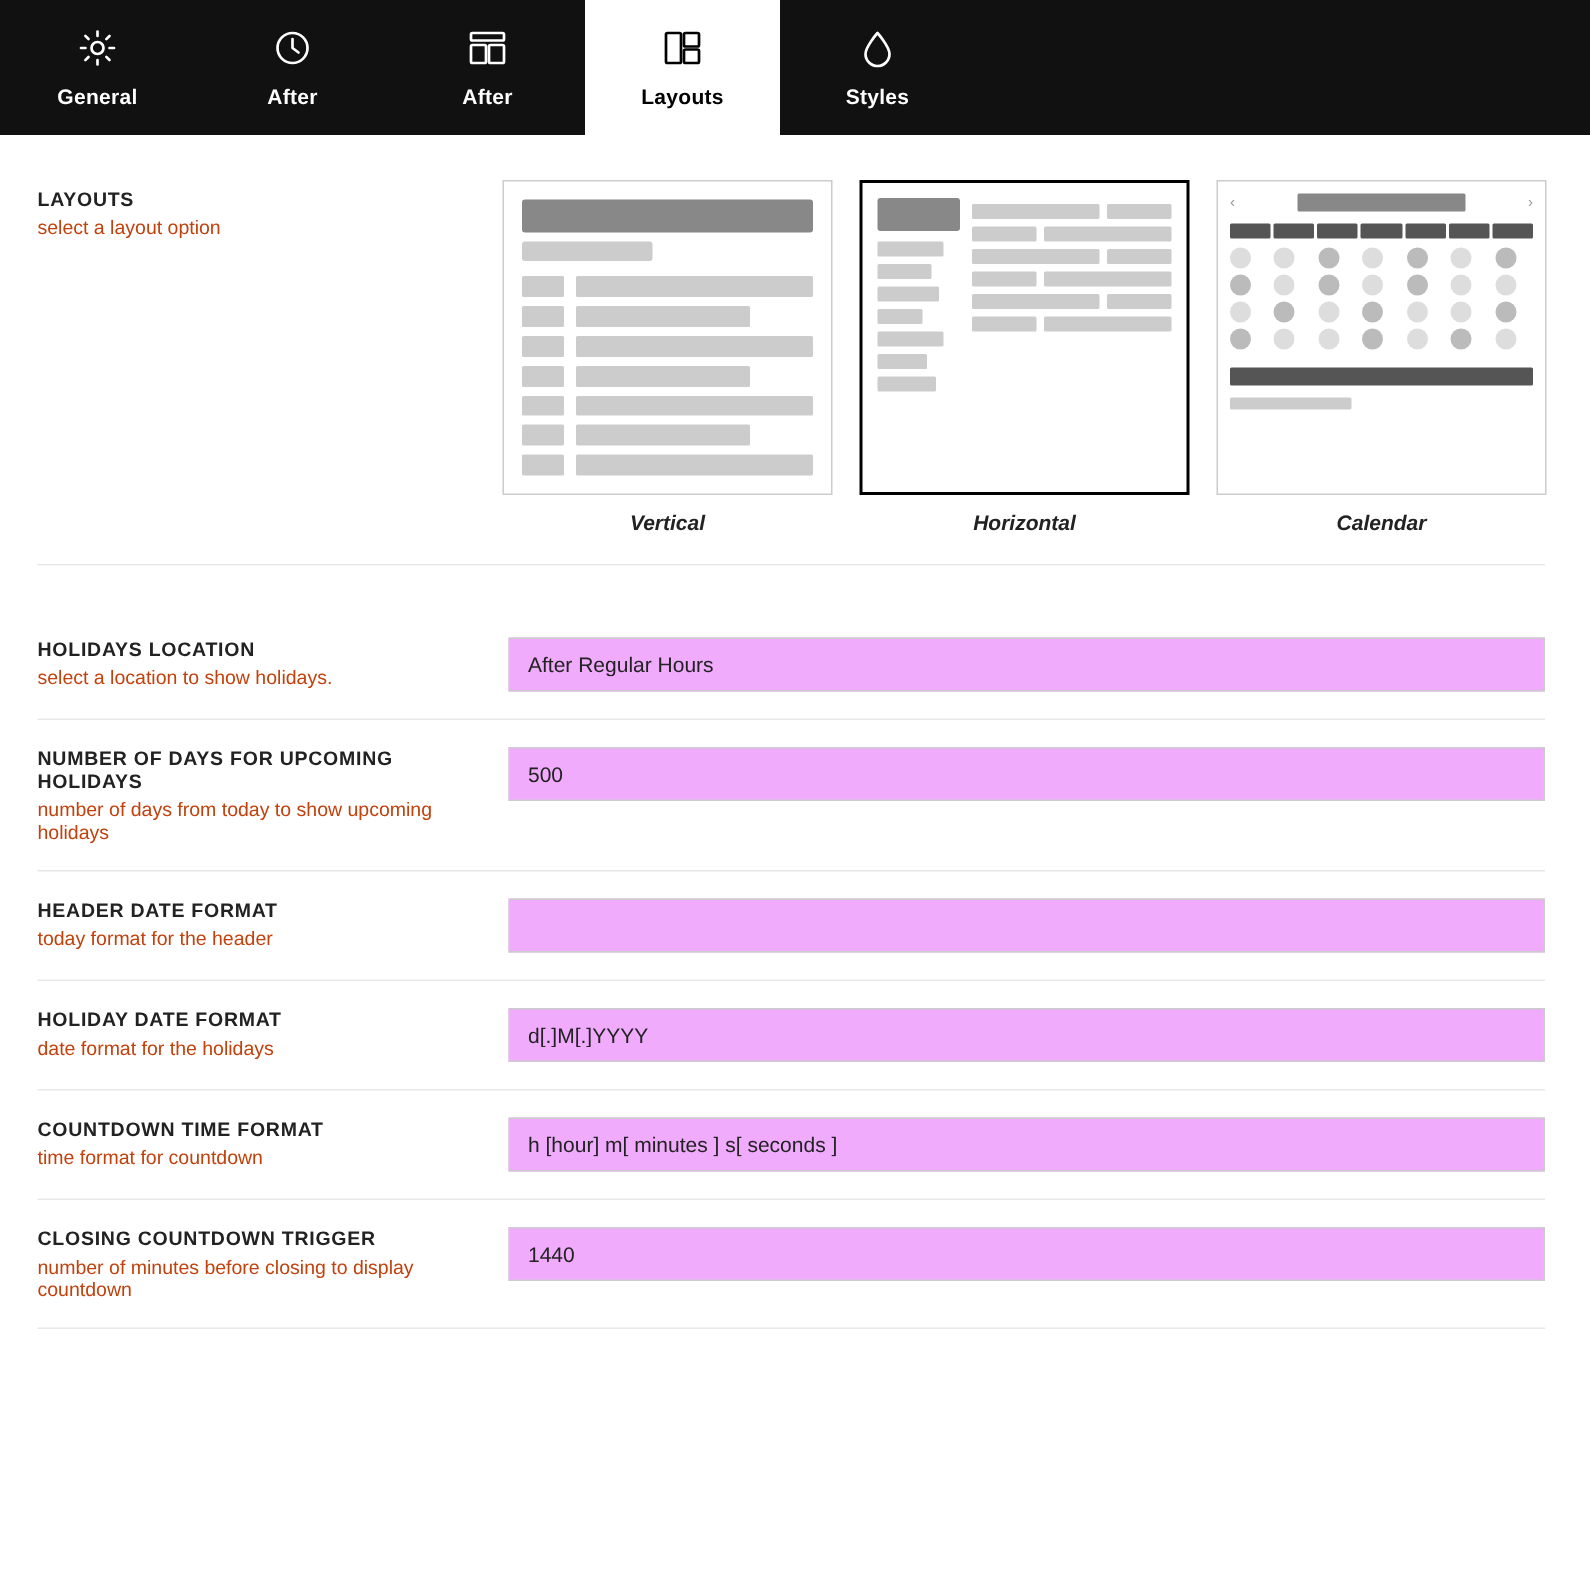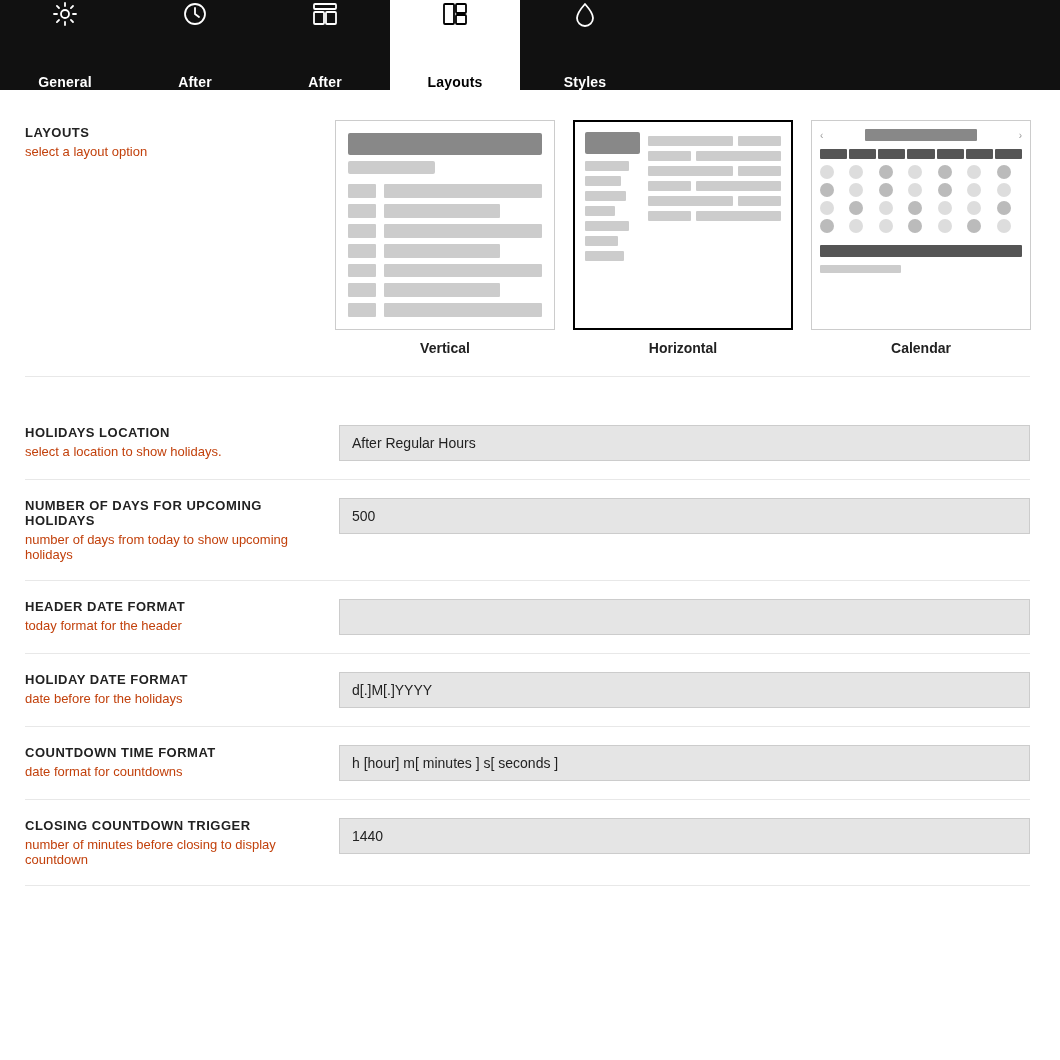--- a/index.html
+++ b/index.html
@@ -9,21 +9,21 @@
     .top-nav {
       display: flex;
       background: #111;
       height: 90px;
       align-items: stretch;
     }
     .nav-item {
       display: flex;
       flex-direction: column;
       align-items: center;
-      justify-content: space-between;
+      justify-content: center;
       color: #fff;
       padding: 0 30px;
       cursor: pointer;
       gap: 6px;
       min-width: 130px;
       border-right: none;
     }
     .nav-item.active {
       background: #fff;
       color: #000;
@@ -93,20 +93,21 @@
       justify-content: flex-start;
     }
     .layout-card-img.selected {
       border: 2.5px solid #000;
     }
     .layout-card-name {
       margin-top: 10px;
       font-size: 14px;
       font-weight: 600;
       color: #222;
+      font-style: italic;
     }
 
     
     .vertical-preview {
       width: 100%;
       height: 100%;
       padding: 12px;
       display: flex;
       flex-direction: column;
       gap: 6px;
@@ -267,21 +268,21 @@
     .form-right {
       flex: 1;
     }
     .form-input {
       width: 100%;
       border: 1px solid #ccc;
       padding: 9px 12px;
       font-size: 14px;
       color: #222;
       outline: none;
-      background: #e5e5e5;
+      background: #f0abfc;
     }
 
     
     .icon-svg {
       width: 28px;
       height: 28px;
       fill: none;
       stroke: currentColor;
       stroke-width: 1.8;
     }
@@ -516,31 +517,31 @@
         <div class="section-sublabel">today format for the header</div>
       </div>
       <div class="form-right">
         <input class="form-input" type="text" value="" style="">
       </div>
     </div>
 
     <div class="form-row">
       <div class="form-left">
         <div class="section-label">HOLIDAY DATE FORMAT</div>
-        <div class="section-sublabel">date before for the holidays</div>
+        <div class="section-sublabel">date format for the holidays</div>
       </div>
       <div class="form-right">
         <input class="form-input" type="text" value="d[.]M[.]YYYY" style="">
       </div>
     </div>
 
     <div class="form-row">
       <div class="form-left">
         <div class="section-label">COUNTDOWN TIME FORMAT</div>
-        <div class="section-sublabel">date format for countdowns</div>
+        <div class="section-sublabel">time format for countdown</div>
       </div>
       <div class="form-right">
         <input class="form-input" type="text" value="h [hour] m[ minutes ] s[ seconds ]" style="">
       </div>
     </div>
 
     <div class="form-row">
       <div class="form-left">
         <div class="section-label">CLOSING COUNTDOWN TRIGGER</div>
         <div class="section-sublabel">number of minutes before closing to display countdown</div>

